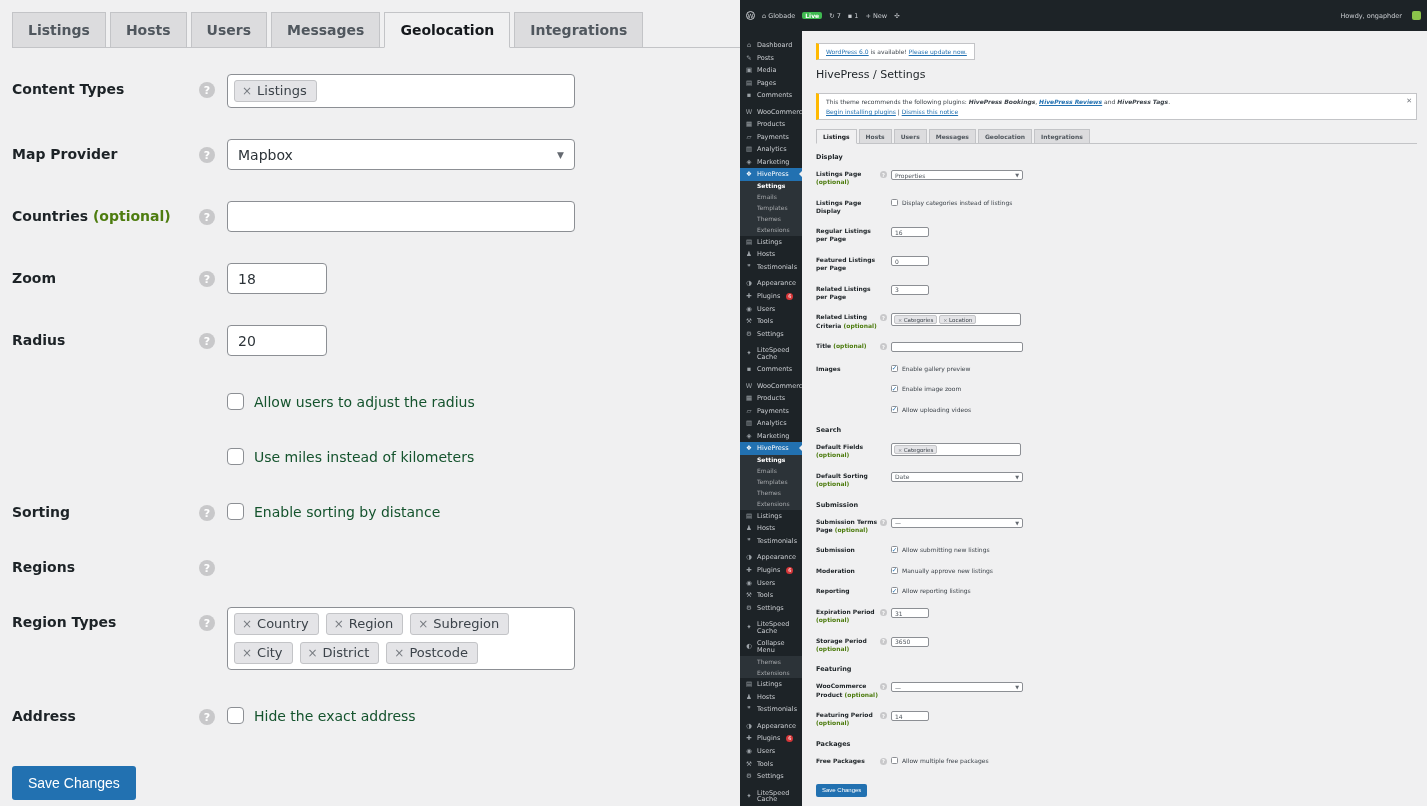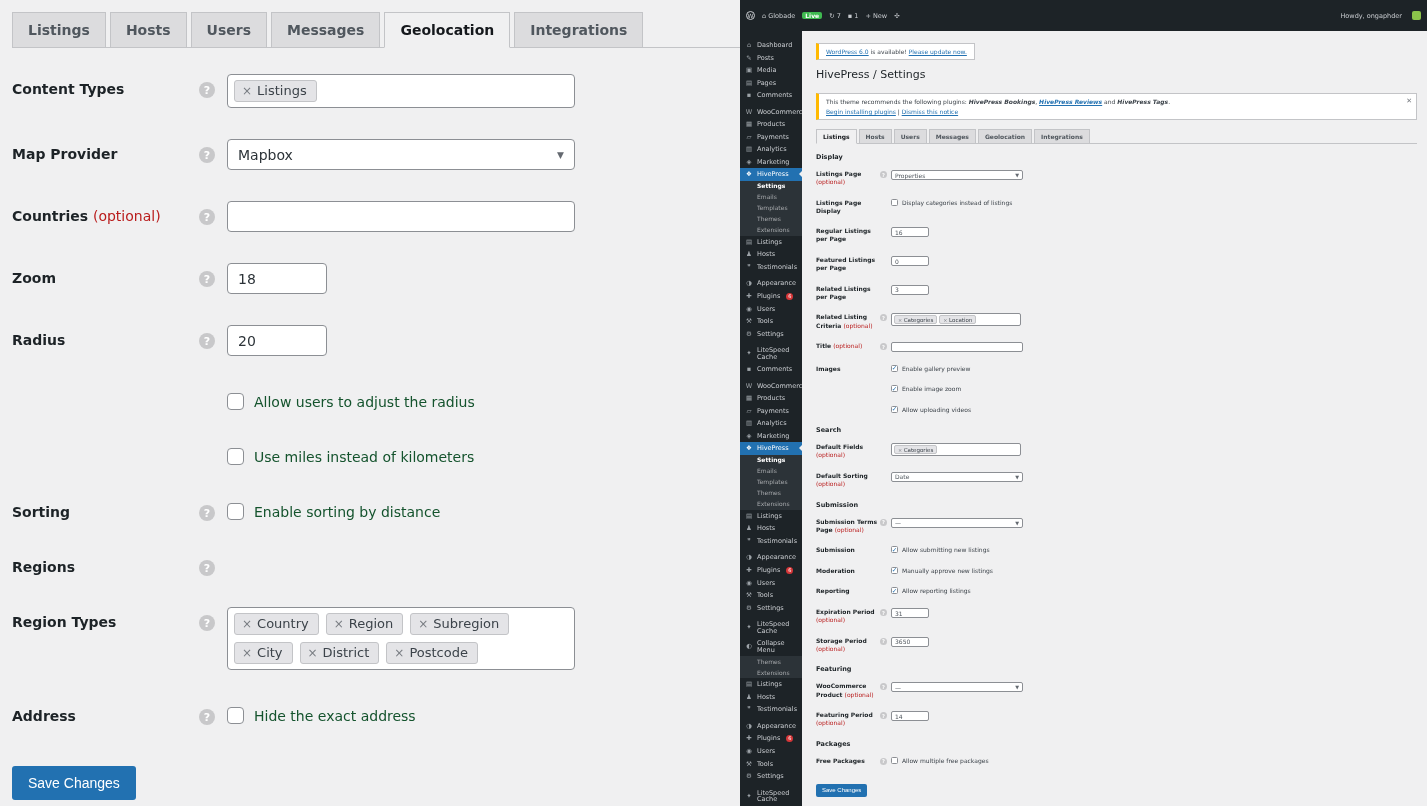--- a/index.html
+++ b/index.html
@@ -9,21 +9,21 @@
 
   
   .left { width:740px; padding:12px 0 0 12px; background:#f0f0f1; }
   .ltabs { display:flex; gap:4px; border-bottom:1px solid #c3c4c7; }
   .ltab { background:#dcdcde; border:1px solid #c3c4c7; border-bottom:1px solid #c3c4c7;
           margin-bottom:-1px; padding:9px 15px; font-size:14px; font-weight:bold; color:#50575e; cursor:pointer; }
   .ltab.active { background:#f0f0f1; border-bottom-color:#f0f0f1; color:#15181c; }
   .lform { padding-top:26px; }
   .lrow { display:flex; align-items:flex-start; margin-bottom:31px; }
   .llbl { width:187px; font-size:14px; font-weight:bold; color:#1d2327; padding-top:7px; }
-  .opt { font-weight:normal; color:#b91c1c; }
+  .opt { font-weight:bold; color:#4d7c0f; }
   .lhelp { flex:0 0 16px; height:16px; border-radius:50%; background:#c8c8ca; color:#fff;
            font-size:11px; font-weight:bold; display:flex; align-items:center; justify-content:center;
            margin:8px 12px 0 0; visibility:hidden; }
   .lhelp.show { visibility:visible; }
   .lctl { padding-top:0; }
   .lsel,.linp { height:31px; background:#fff; border:1px solid #8c8f94; border-radius:4px;
                 display:flex; align-items:center; padding:0 10px; font-size:14px; color:#2c3338;gap:27px; }
   .lsel { width:348px; justify-content:space-between; }
   .caret { color:#646970; font-size:9px; }
   .linp.sm { width:100px; }

